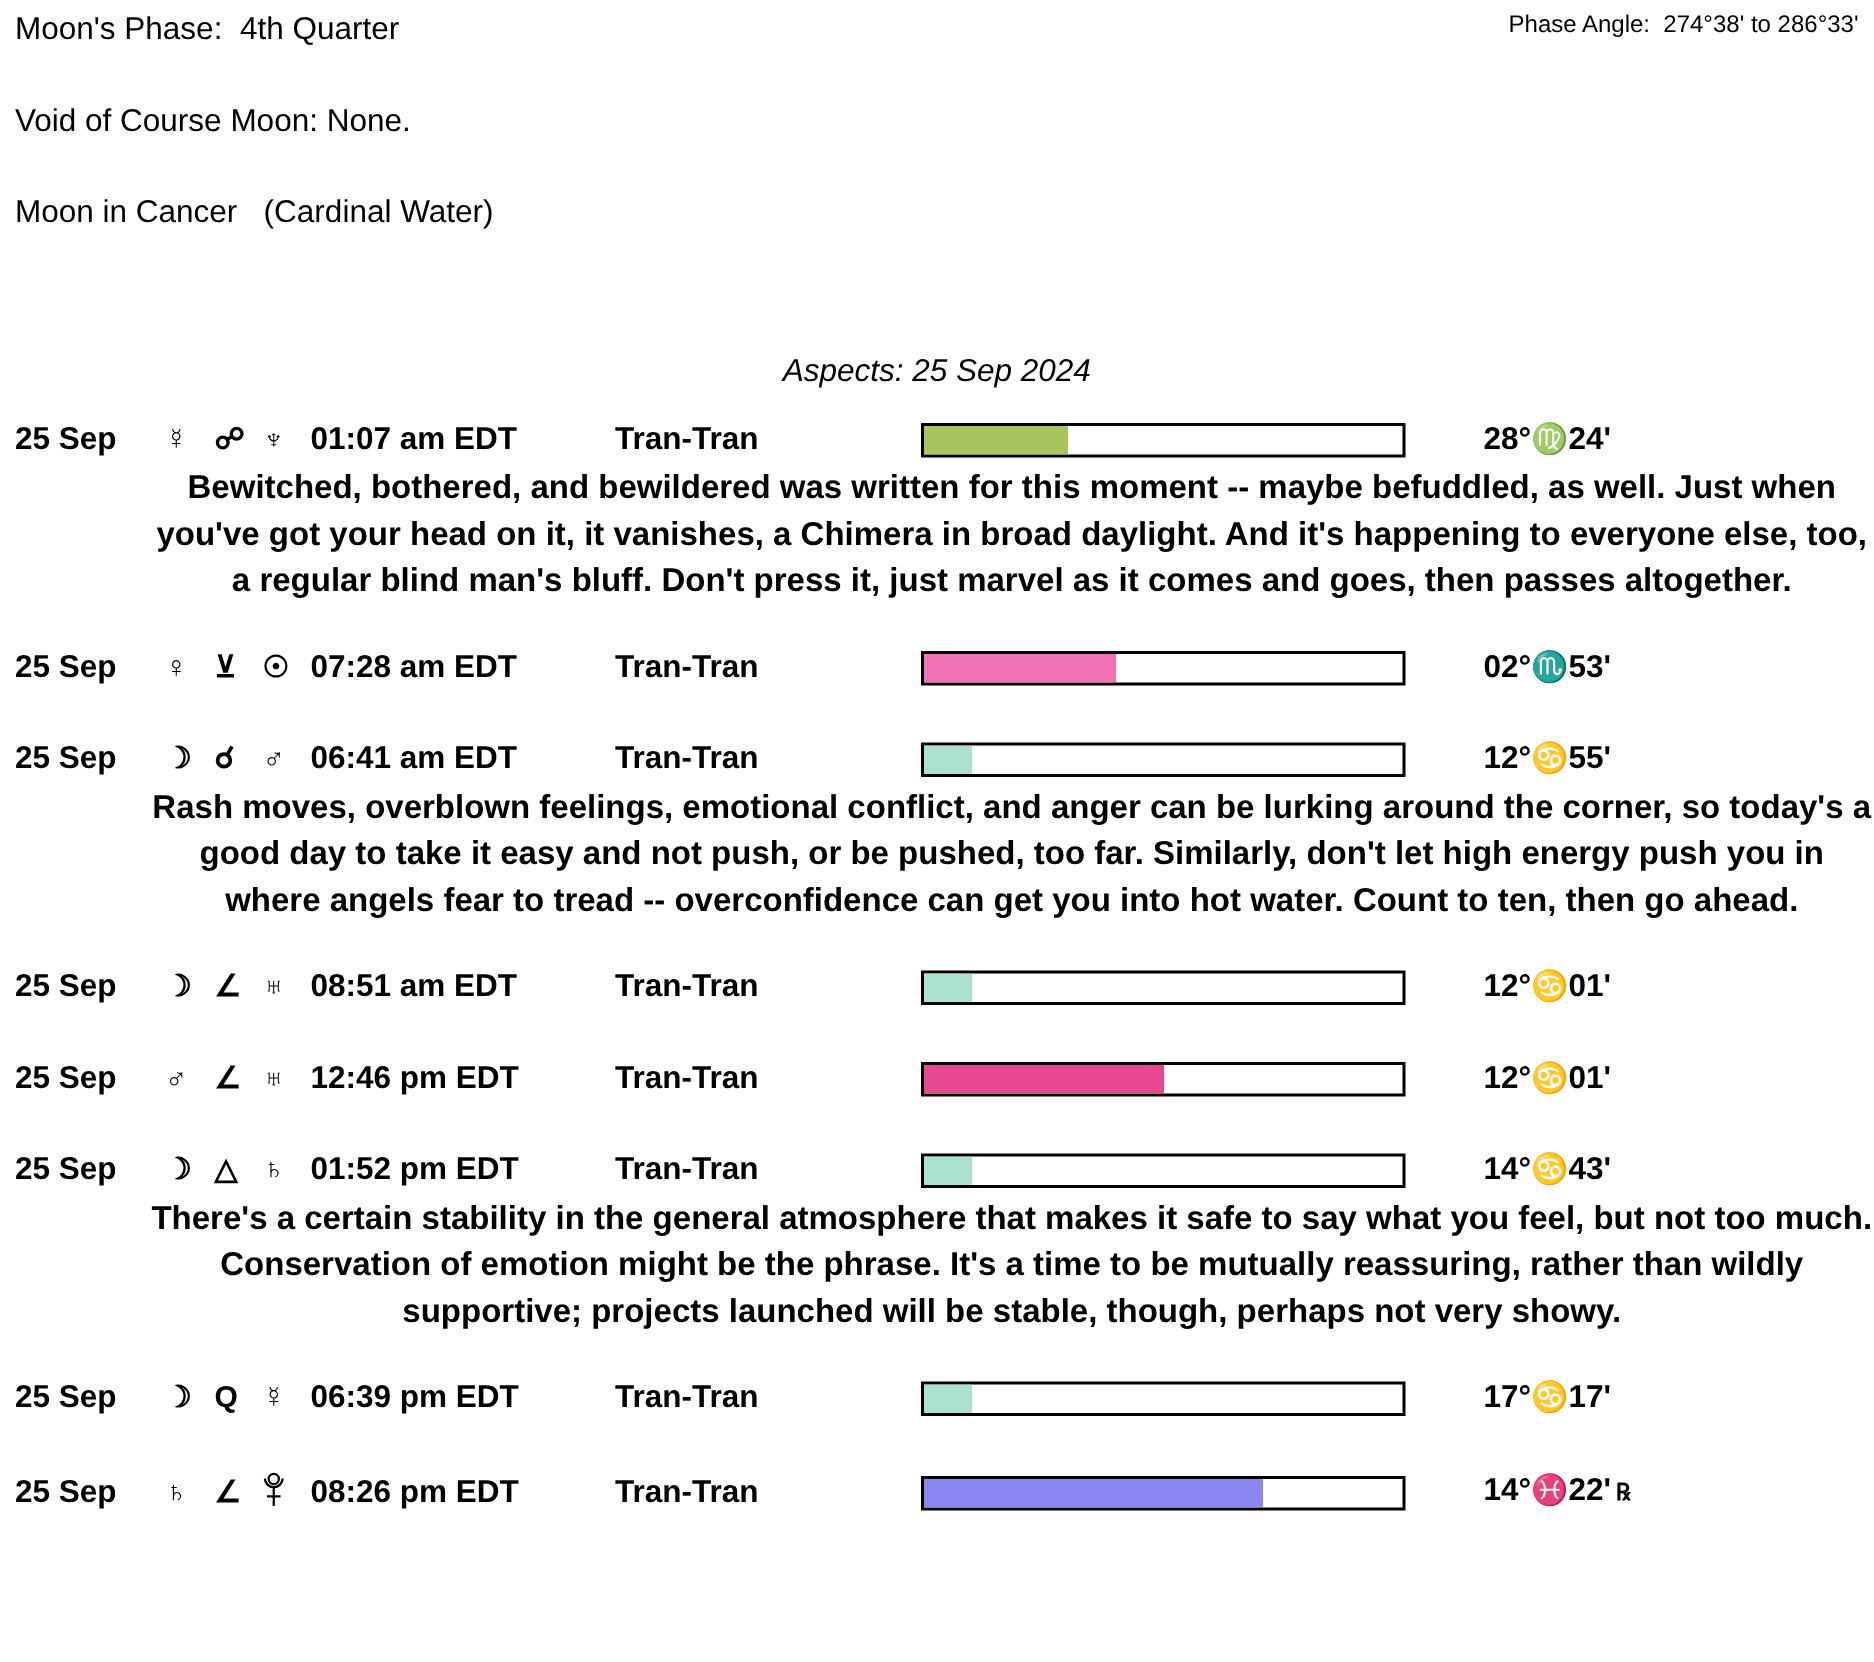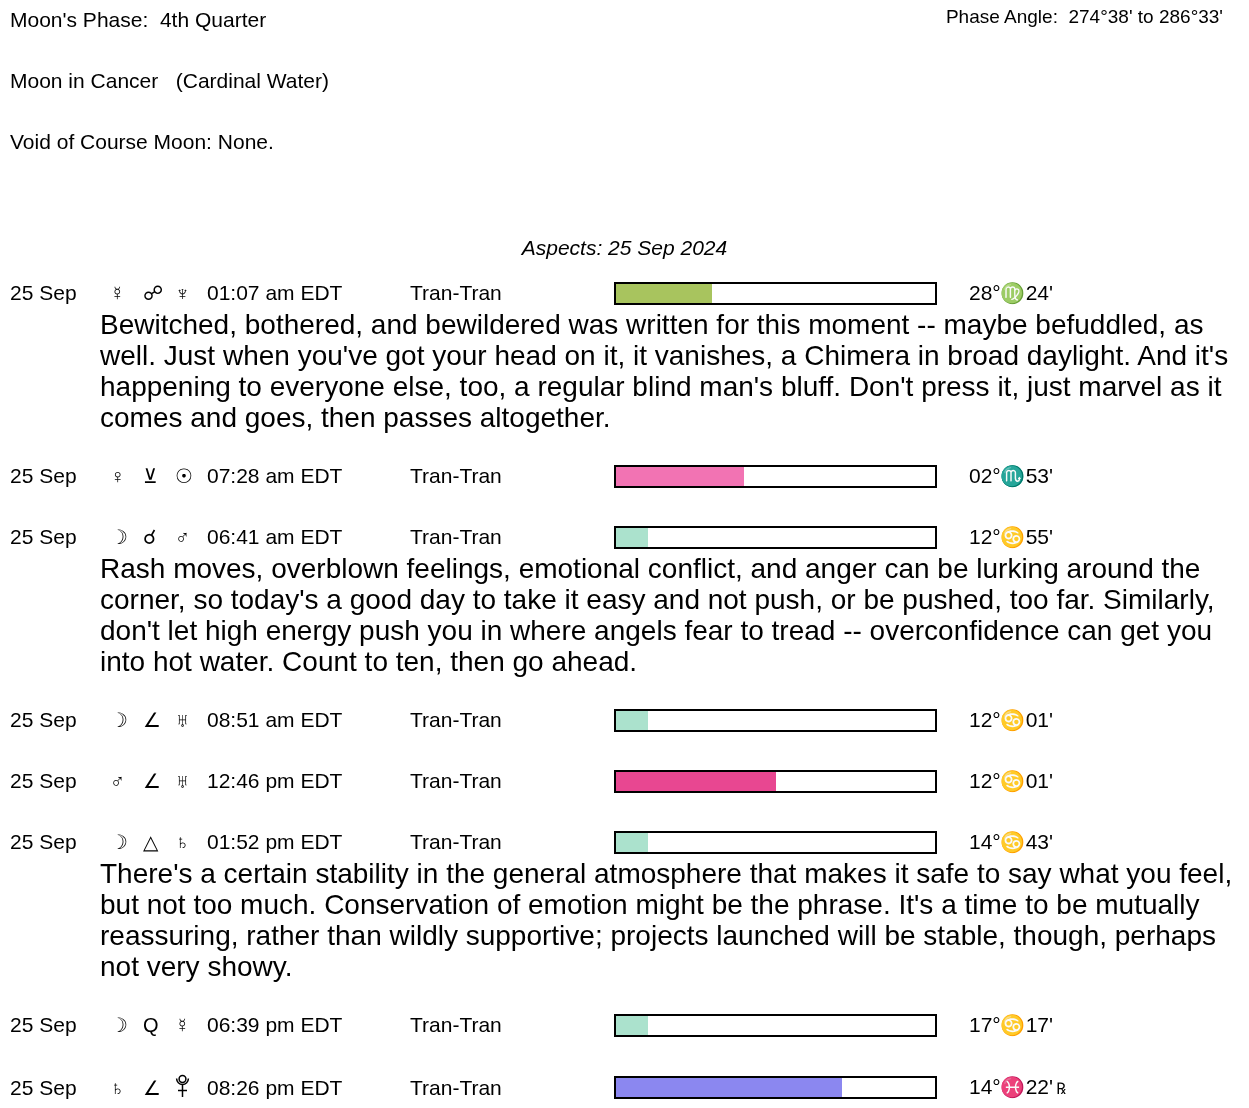--- a/index.html
+++ b/index.html
@@ -20,35 +20,35 @@
   }
   .hdr-line {
     font-size: 21px;
     line-height: 24px;
     white-space: pre;
   }
   .hdr-line + .hdr-line { margin-top: 37px; }
   .phase-angle {
     position: absolute;
     top: 6px;
-    right: 26px;
-    font-size: 19px;
+    right: 10px;
+    font-size: 16px;
     line-height: 22px;
     white-space: pre;
   }
   .aspects-title {
     margin: 82px 10px 0 0;
     font-size: 21px;
     line-height: 24px;
     font-weight: normal;
     text-align: center;
     white-space: pre;
     font-style: italic;
   }
-  #rows { margin-top: 13px; }
+  #rows { margin-top: 13px; font-weight: bold; }
   .aspect-block { margin-top: 37px; }
   .aspect-block.first { margin-top: 21px; }
   .aspect-block.after-note { margin-top: 31px; }
   .aspect-row {
     display: grid;
     grid-template-columns: 100px 33px 32px 32px 203px 204px 323px 1fr;
     align-items: center;
     height: 24px;
     font-size: 21px;
     line-height: 24px;
@@ -67,43 +67,44 @@
     border: 2px solid #000000;
     background: #ffffff;
     display: block;
     overflow: hidden;
   }
   .bar-fill {
     display: block;
     height: 100%;
   }
   .c-pos {
-    padding-left: 32px;
+    padding-left: 52px;
     white-space: pre;
     display: flex;
     align-items: baseline;
   }
   .pos-sign { font-size: 20px; }
   .pos-retro { font-size: 16px; margin-left: 3px; }
   .note {
     margin: 4px 0 0 90px;
     max-width: 1150px;
-    font-size: 28px;
+    font-size: 22px;
     line-height: 31px;
+    text-align: center;
   }
 </style>
 </head>
 <body>
 
 <div class="page">
 
   <div class="top-header">
     <div class="hdr-line">Moon's Phase:  4th Quarter</div>
+    <div class="hdr-line">Void of Course Moon: None.</div>
     <div class="hdr-line">Moon in Cancer   (Cardinal Water)</div>
-    <div class="hdr-line">Void of Course Moon: None.</div>
     <div class="phase-angle">Phase Angle:  274°38' to 286°33'</div>
   </div>
 
   <div class="aspects-title">Aspects: 25 Sep 2024</div>
 
   <div id="rows">
       <div class="aspect-block first">
     <div class="aspect-row">
       <span class="c-date">25 Sep</span>
       <span class="c-sym">☿</span>

